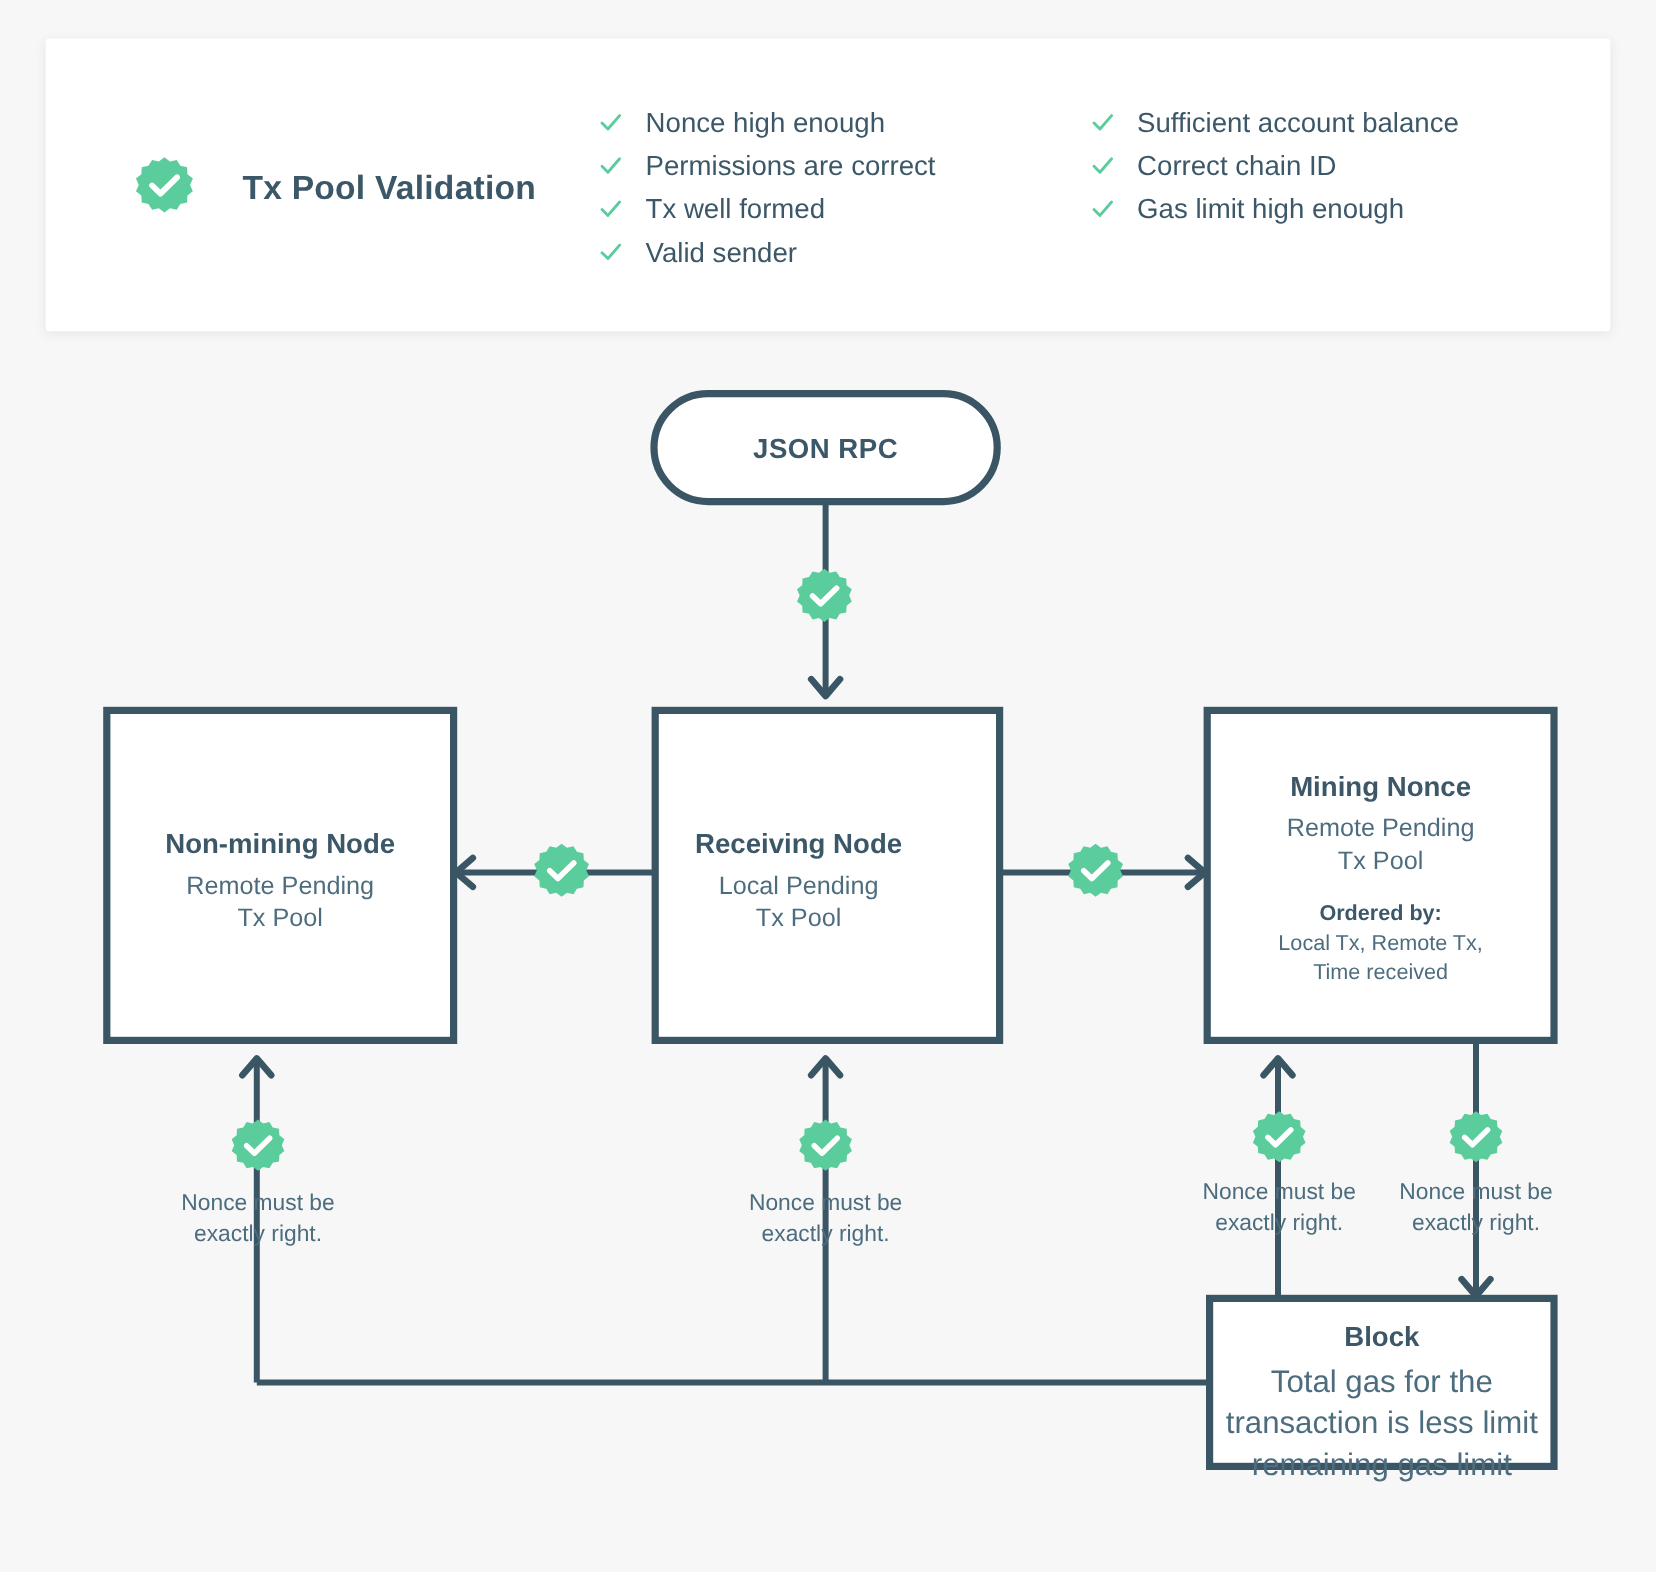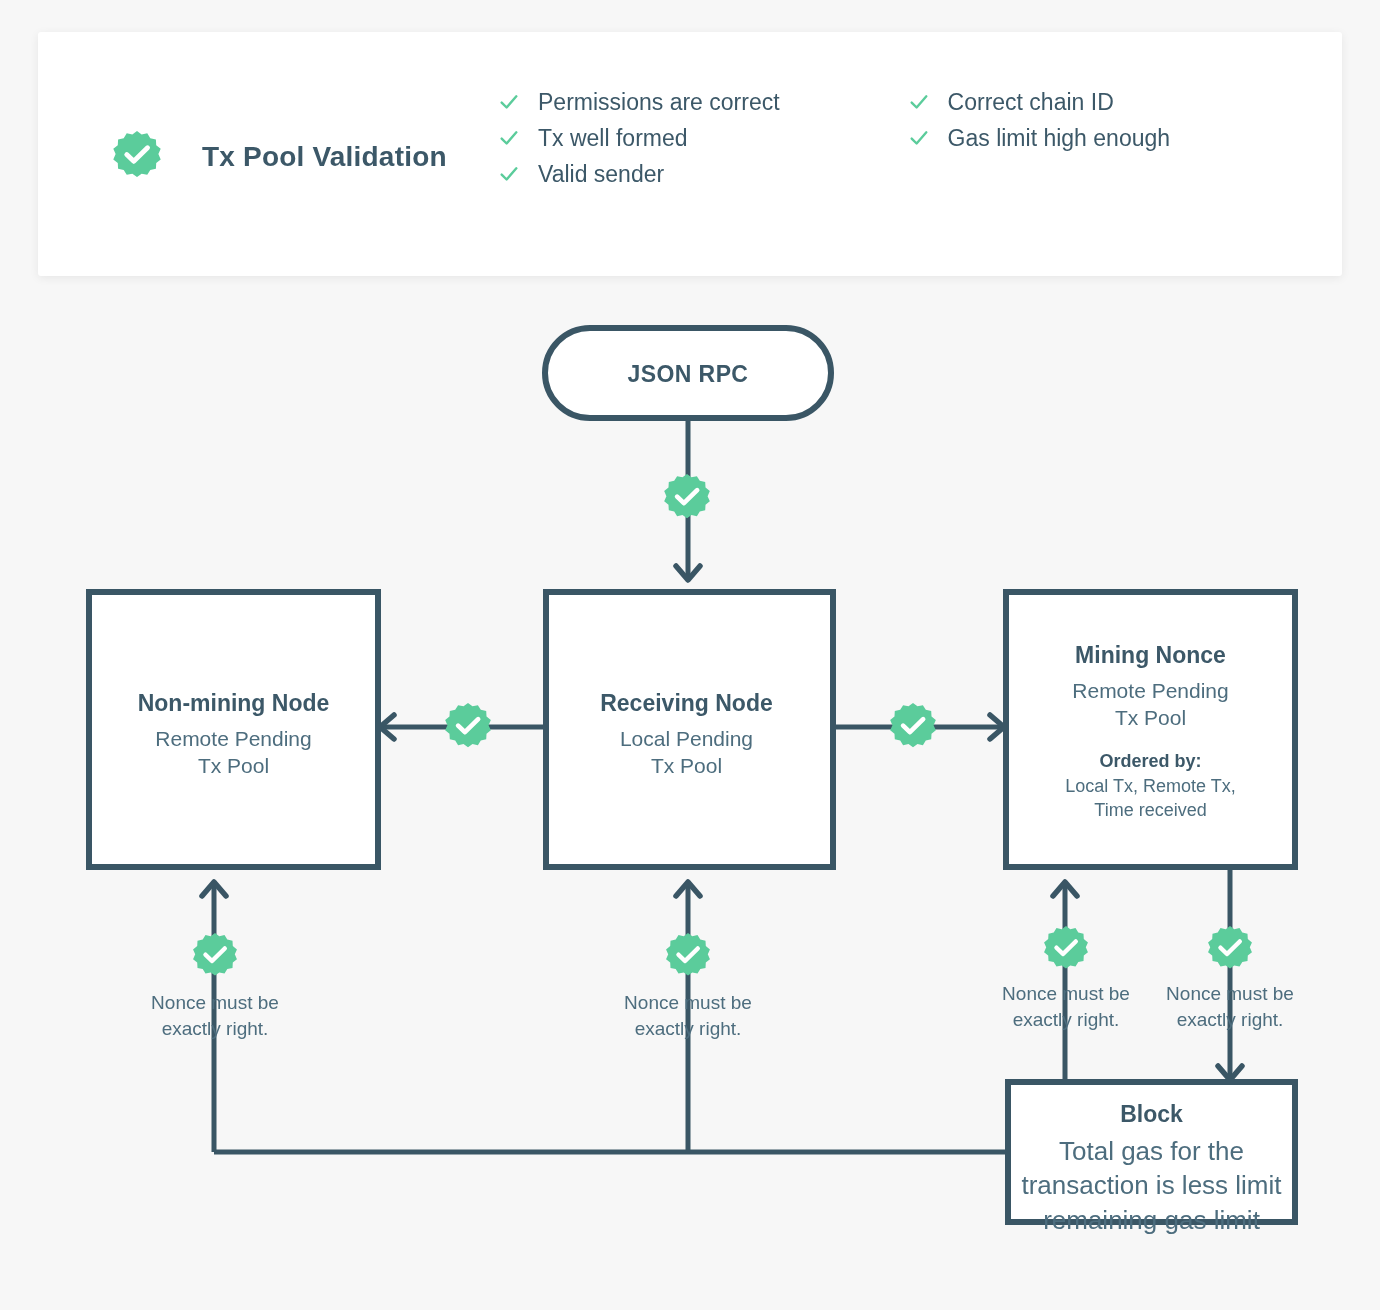--- a/index.html
+++ b/index.html
@@ -63,20 +63,28 @@
     </div>
 
     <div class="check-cols">
       <div class="check-col">
         <div class="check-item">
           <span class="tick">
             <svg viewBox="0 0 24 24" width="22" height="22">
                 <path fill="none" stroke="#5bcc9b" stroke-width="2.6" stroke-linecap="round" stroke-linejoin="round" d="M4 12.6 L9.4 18 L20 5.8"></path>
               </svg>
           </span>
+          <span class="lbl">Nonce high enough</span>
+        </div>
+        <div class="check-item">
+          <span class="tick">
+            <svg viewBox="0 0 24 24" width="22" height="22">
+                <path fill="none" stroke="#5bcc9b" stroke-width="2.6" stroke-linecap="round" stroke-linejoin="round" d="M4 12.6 L9.4 18 L20 5.8"></path>
+              </svg>
+          </span>
           <span class="lbl">Permissions are correct</span>
         </div>
         <div class="check-item">
           <span class="tick">
             <svg viewBox="0 0 24 24" width="22" height="22">
                 <path fill="none" stroke="#5bcc9b" stroke-width="2.6" stroke-linecap="round" stroke-linejoin="round" d="M4 12.6 L9.4 18 L20 5.8"></path>
               </svg>
           </span>
           <span class="lbl">Tx well formed</span>
         </div>
@@ -84,20 +92,28 @@
           <span class="tick">
             <svg viewBox="0 0 24 24" width="22" height="22">
                 <path fill="none" stroke="#5bcc9b" stroke-width="2.6" stroke-linecap="round" stroke-linejoin="round" d="M4 12.6 L9.4 18 L20 5.8"></path>
               </svg>
           </span>
           <span class="lbl">Valid sender</span>
         </div>
       </div>
 
       <div class="check-col">
+        <div class="check-item">
+          <span class="tick">
+            <svg viewBox="0 0 24 24" width="22" height="22">
+                <path fill="none" stroke="#5bcc9b" stroke-width="2.6" stroke-linecap="round" stroke-linejoin="round" d="M4 12.6 L9.4 18 L20 5.8"></path>
+              </svg>
+          </span>
+          <span class="lbl">Sufficient account balance</span>
+        </div>
         <div class="check-item">
           <span class="tick">
             <svg viewBox="0 0 24 24" width="22" height="22">
                 <path fill="none" stroke="#5bcc9b" stroke-width="2.6" stroke-linecap="round" stroke-linejoin="round" d="M4 12.6 L9.4 18 L20 5.8"></path>
               </svg>
           </span>
           <span class="lbl">Correct chain ID</span>
         </div>
         <div class="check-item">
           <span class="tick">
@@ -170,21 +186,21 @@
   <div class="node-txt" style="left:545px;top:361px;width:286px;">
     <span class="pill-txt">JSON RPC</span>
   </div>
 
   <div class="node-txt" style="left:89px;top:689px;width:289px;">
     <div class="node-title">Non-mining Node</div>
     <div class="node-sub" style="margin-top:7px;">Remote Pending</div>
     <div class="node-sub">Tx Pool</div>
   </div>
 
-  <div class="node-txt" style="left:543px;top:689px;width:287px;">
+  <div class="node-txt" style="left:522px;top:689px;width:287px;">
     <div class="node-title">Receiving Node</div>
     <div class="node-sub" style="margin-top:7px;">Local Pending</div>
     <div class="node-sub">Tx Pool</div>
   </div>
 
   <div class="node-txt" style="left:1006px;top:641px;width:289px;">
     <div class="node-title">Mining Nonce</div>
     <div class="node-sub" style="margin-top:7px;">Remote Pending</div>
     <div class="node-sub">Tx Pool</div>
     <div class="node-sub2" style="margin-top:18px;font-weight:bold;color:#3c5868;">Ordered by:</div>

